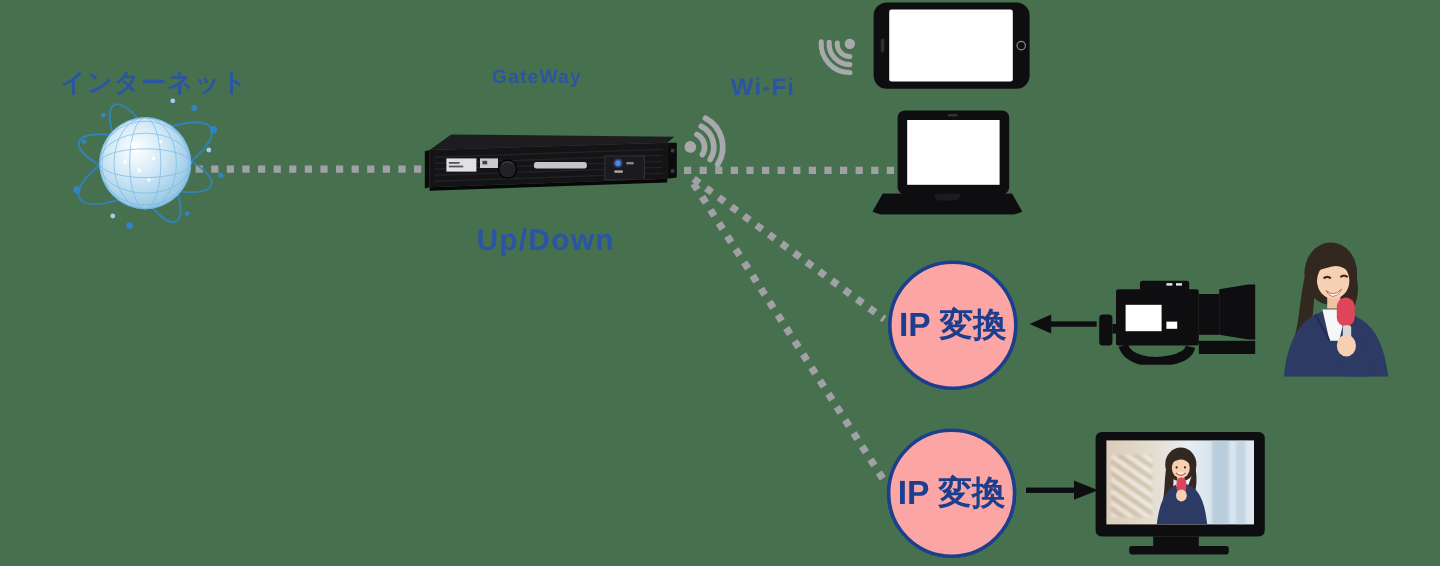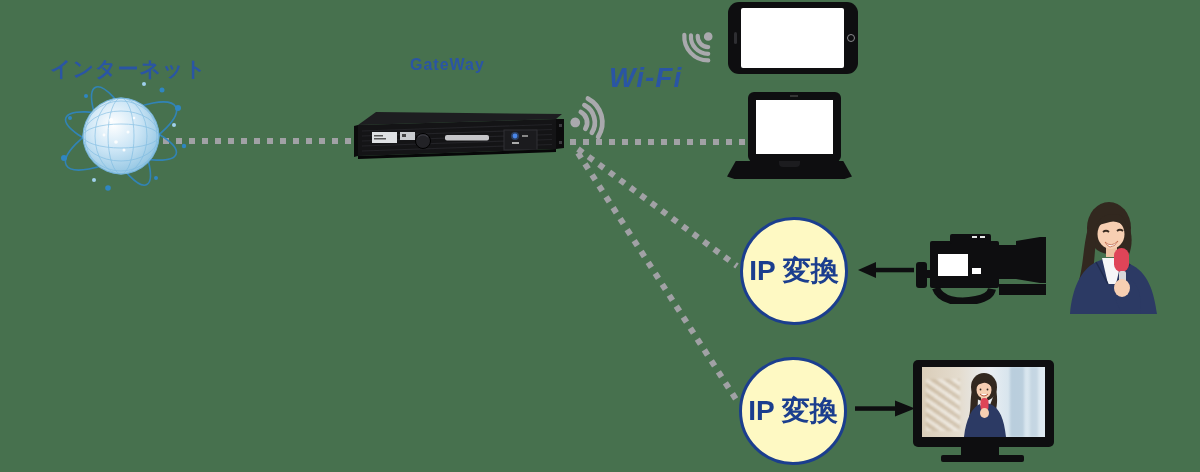--- a/index.html
+++ b/index.html
@@ -21,21 +21,21 @@
   .dotline{stroke:var(--dotted-line-gray,#a1a1a5);stroke-width:6;stroke-dasharray:6 7;fill:none;}
   .wifi-arc{stroke:var(--wifi-icon-gray,#a9a9ad);stroke-width:4.4;fill:none;stroke-linecap:round;}
   .wifi-dot{fill:var(--wifi-icon-gray,#a9a9ad);}
   .ink{fill:var(--device-black,#0e0e10);}
   .mic{fill:var(--mic-red,#df4458);}
   .suit{fill:var(--suit-navy,#2c3a64);}
   .skin{fill:#f7cfb2;}
   .hairc{fill:#32281f;}
   .ip-circle{
     position:absolute;width:108px;height:108px;border-radius:50%;
-    background:#fef9c3;border:3px solid var(--ip-circle-blue,#1b3e8e);
+    background:#fca5a5;border:3px solid var(--ip-circle-blue,#1b3e8e);
     display:flex;align-items:center;justify-content:center;
     color:var(--ip-text-blue,#1b3e8e);font-size:28px;font-weight:700;
     box-sizing:border-box;white-space:nowrap;text-align:right;
   }
   .black-dev{background:var(--device-black,#0e0e10);}
   .screen-white{background:#ffffff;}
 </style>
 </head>
 <body style="--bg-green: #47714e; --label-blue: #2a55a4; --ip-text-blue: #1b3e8e; --ip-circle-blue: #1b3e8e; --dotted-line-gray: #a1a1a5; --wifi-icon-gray: #a9a9ad; --device-black: #0e0e10; --led-blue: #4a86e8; --globe-blue: #2f86c2; --mic-red: #df4458; --suit-navy: #2c3a64;">
 
@@ -129,21 +129,21 @@
     <polygon points="8,52 206,45 206,48 8,55" fill="#070708"></polygon>
   </svg>
 
   <svg class="abs" style="left:566px;top:92px;transform:rotate(-15deg);" width="52" height="52" viewBox="0 0 48 48">
     <circle class="wifi-dot" cx="8" cy="24" r="4.5"></circle>
     <path class="wifi-arc" d="M15.5 16 A11 11 0 0 1 15.5 32"></path>
     <path class="wifi-arc" d="M20.3 10.8 A18 18 0 0 1 20.3 37.2"></path>
     <path class="wifi-arc" d="M25 5.7 A25 25 0 0 1 25 42.3"></path>
   </svg>
 
-  <div class="lbl" style="left:609px;top:62px;font-size:28px;letter-spacing:1px;font-style:italic;">Wi-Fi</div>
+  <div class="lbl" style="left:609px;top:62px;font-size:20px;letter-spacing:1px;">Wi-Fi</div>
 
   <svg class="abs" style="left:674px;top:24px;transform:rotate(137deg);" width="46" height="46" viewBox="0 0 48 48">
     <circle class="wifi-dot" cx="8" cy="24" r="4.5"></circle>
     <path class="wifi-arc" d="M15.5 16 A11 11 0 0 1 15.5 32"></path>
     <path class="wifi-arc" d="M20.3 10.8 A18 18 0 0 1 20.3 37.2"></path>
     <path class="wifi-arc" d="M25 5.7 A25 25 0 0 1 25 42.3"></path>
   </svg>
 
   <div class="abs black-dev" style="left:728px;top:2px;width:130px;height:72px;border-radius:11px;">
     <div class="abs screen-white" style="left:13px;top:6px;width:103px;height:60px;border-radius:2px;"></div>
@@ -154,20 +154,21 @@
   <div class="abs" style="left:727px;top:91px;width:125px;height:91px;">
     <div class="abs black-dev" style="left:21px;top:1px;width:93px;height:70px;border-radius:6px;">
       <div class="abs" style="left:42px;top:3px;width:8px;height:2px;background:#333;"></div>
       <div class="abs screen-white" style="left:8px;top:8px;width:77px;height:54px;"></div>
     </div>
     <div class="abs black-dev" style="left:0;top:70px;width:125px;height:18px;clip-path:polygon(7% 0,93% 0,100% 86%,94% 100%,6% 100%,0 86%);">
       <div class="abs" style="left:52px;top:0;width:21px;height:6px;background:#1c1c1f;border-radius:0 0 4px 4px;"></div>
     </div>
   </div>
 
+  <div class="lbl" style="left:397px;top:186px;font-size:25px;letter-spacing:1px;">Up/Down</div>
 
   <div class="ip-circle" style="left:740px;top:217px;">
     <span>IP 変換</span>
   </div>
   <div class="ip-circle" style="left:739px;top:357px;">
     <span>IP 変換</span>
   </div>
 
   <svg class="abs" style="left:858px;top:260px;" width="56" height="20" viewBox="0 0 56 20">
     <polygon class="ink" points="0,10 18,2 18,18"></polygon>

